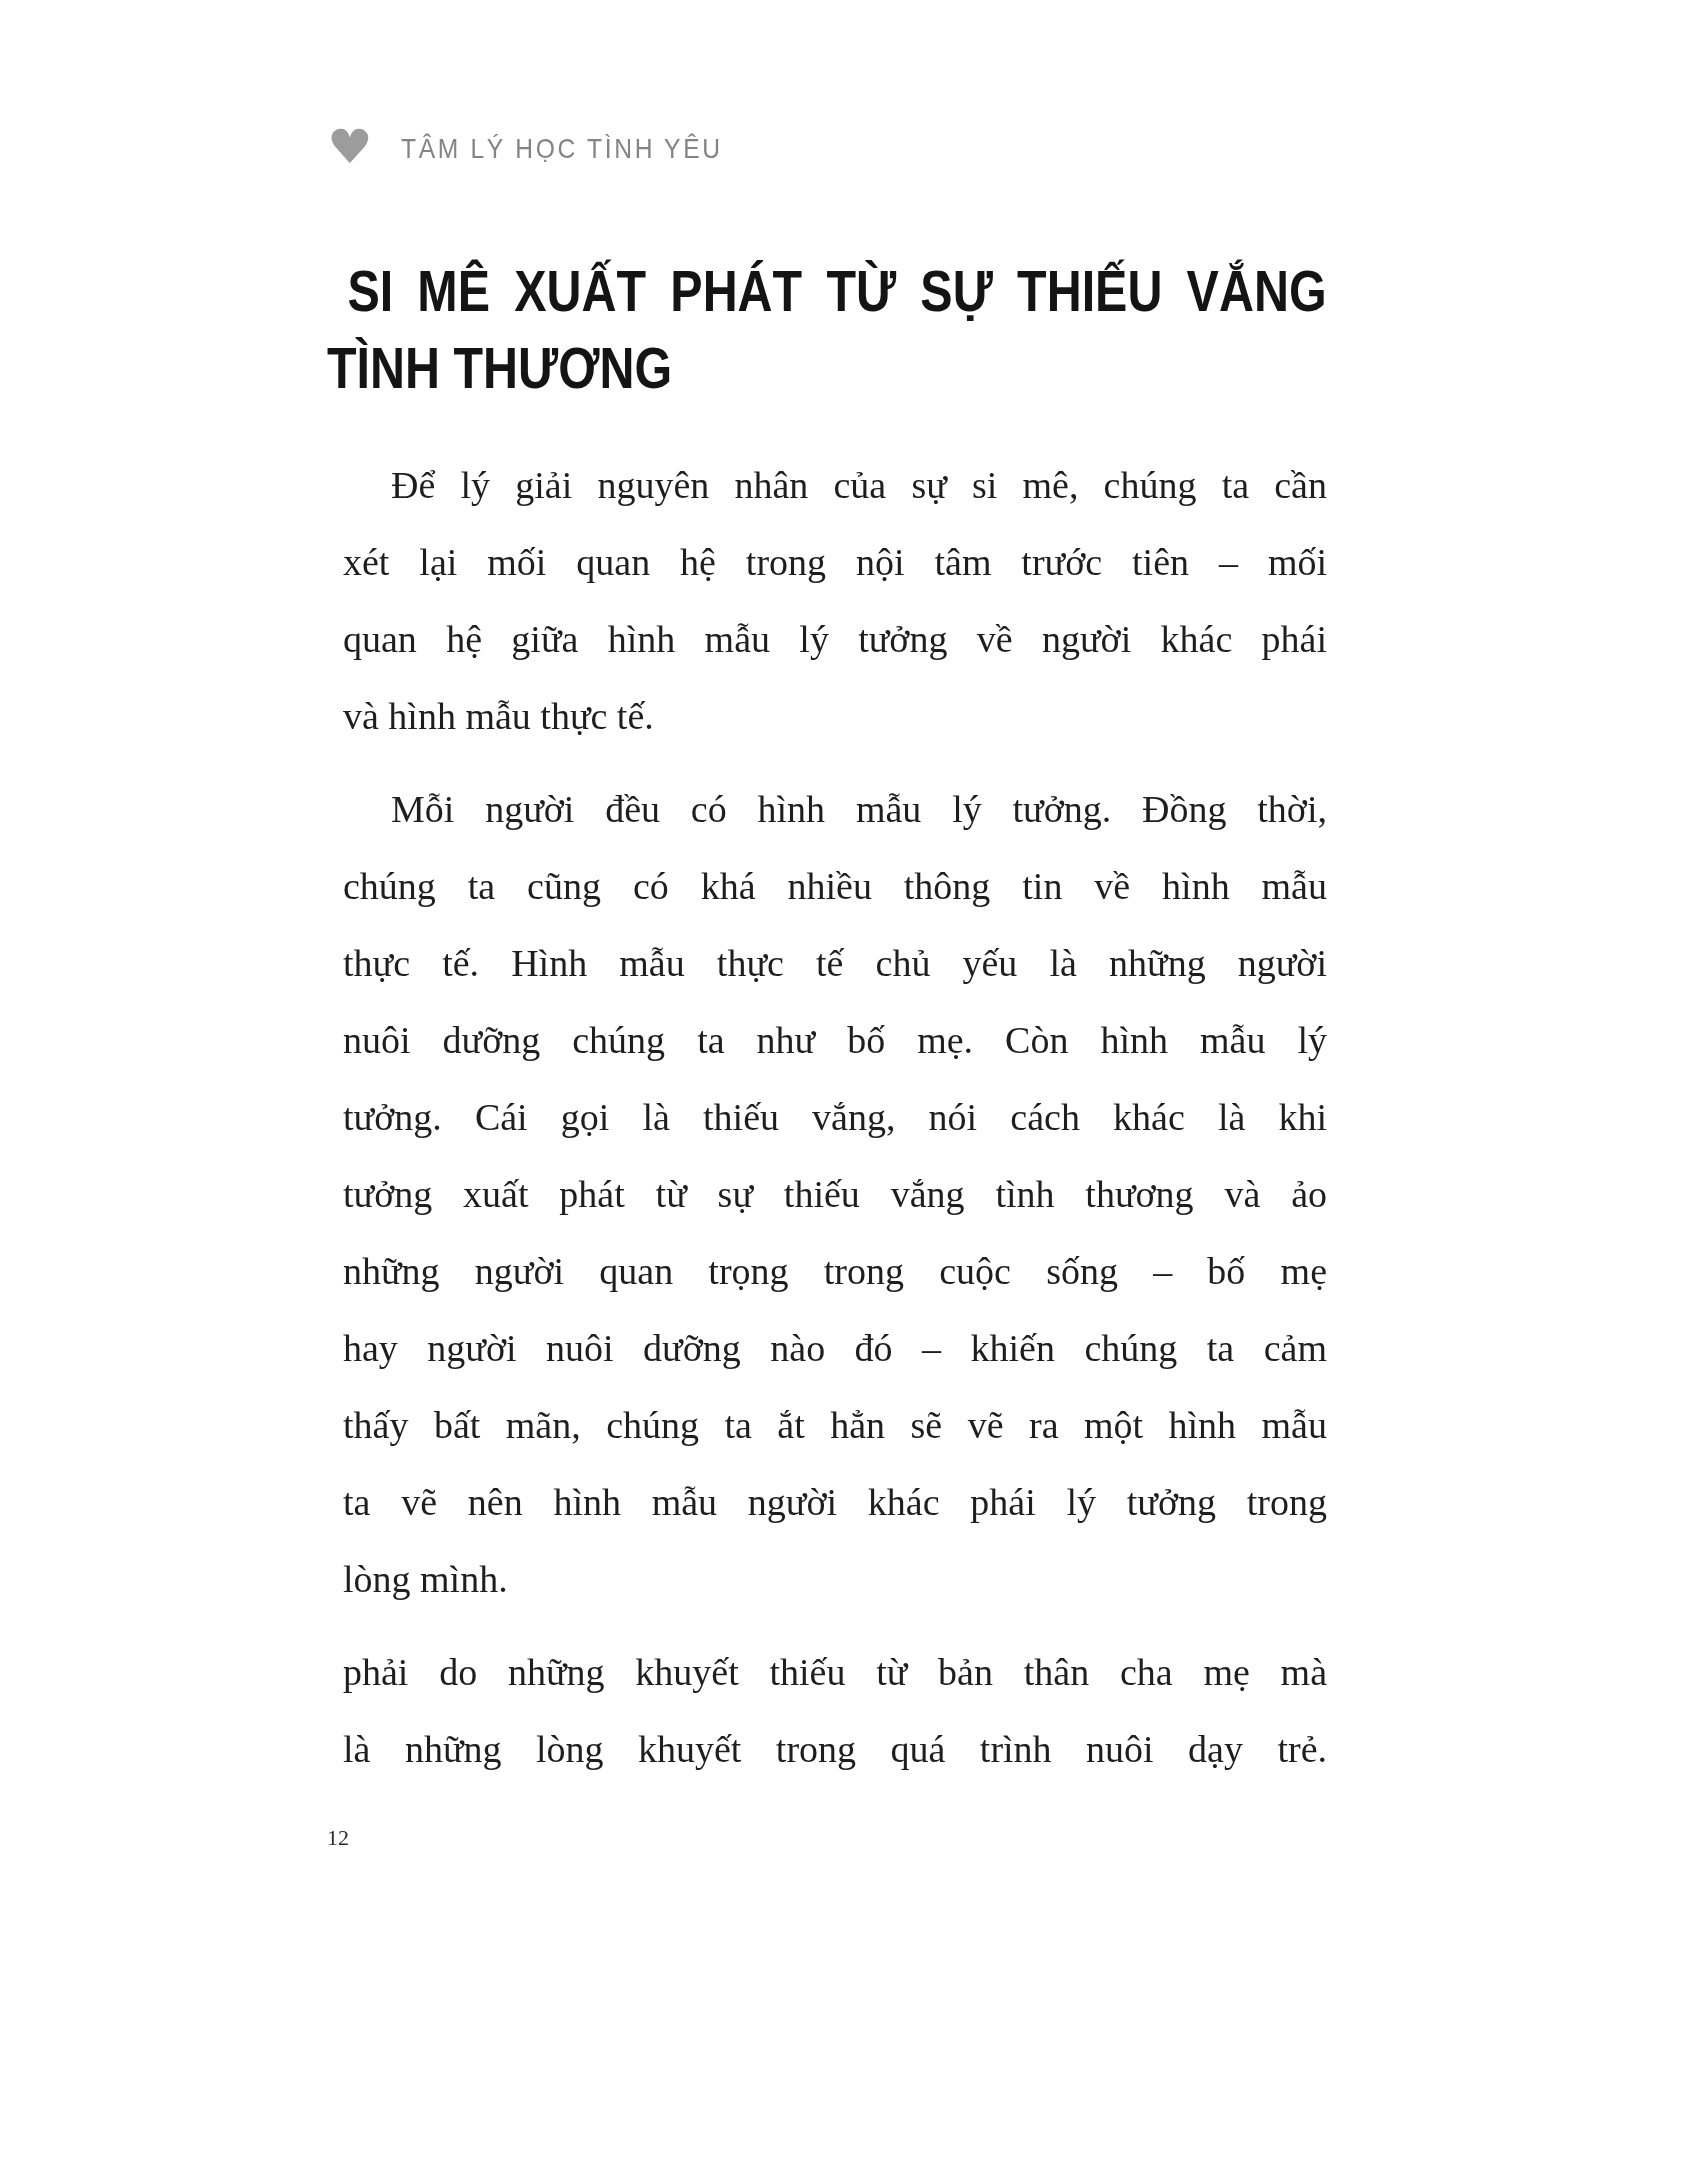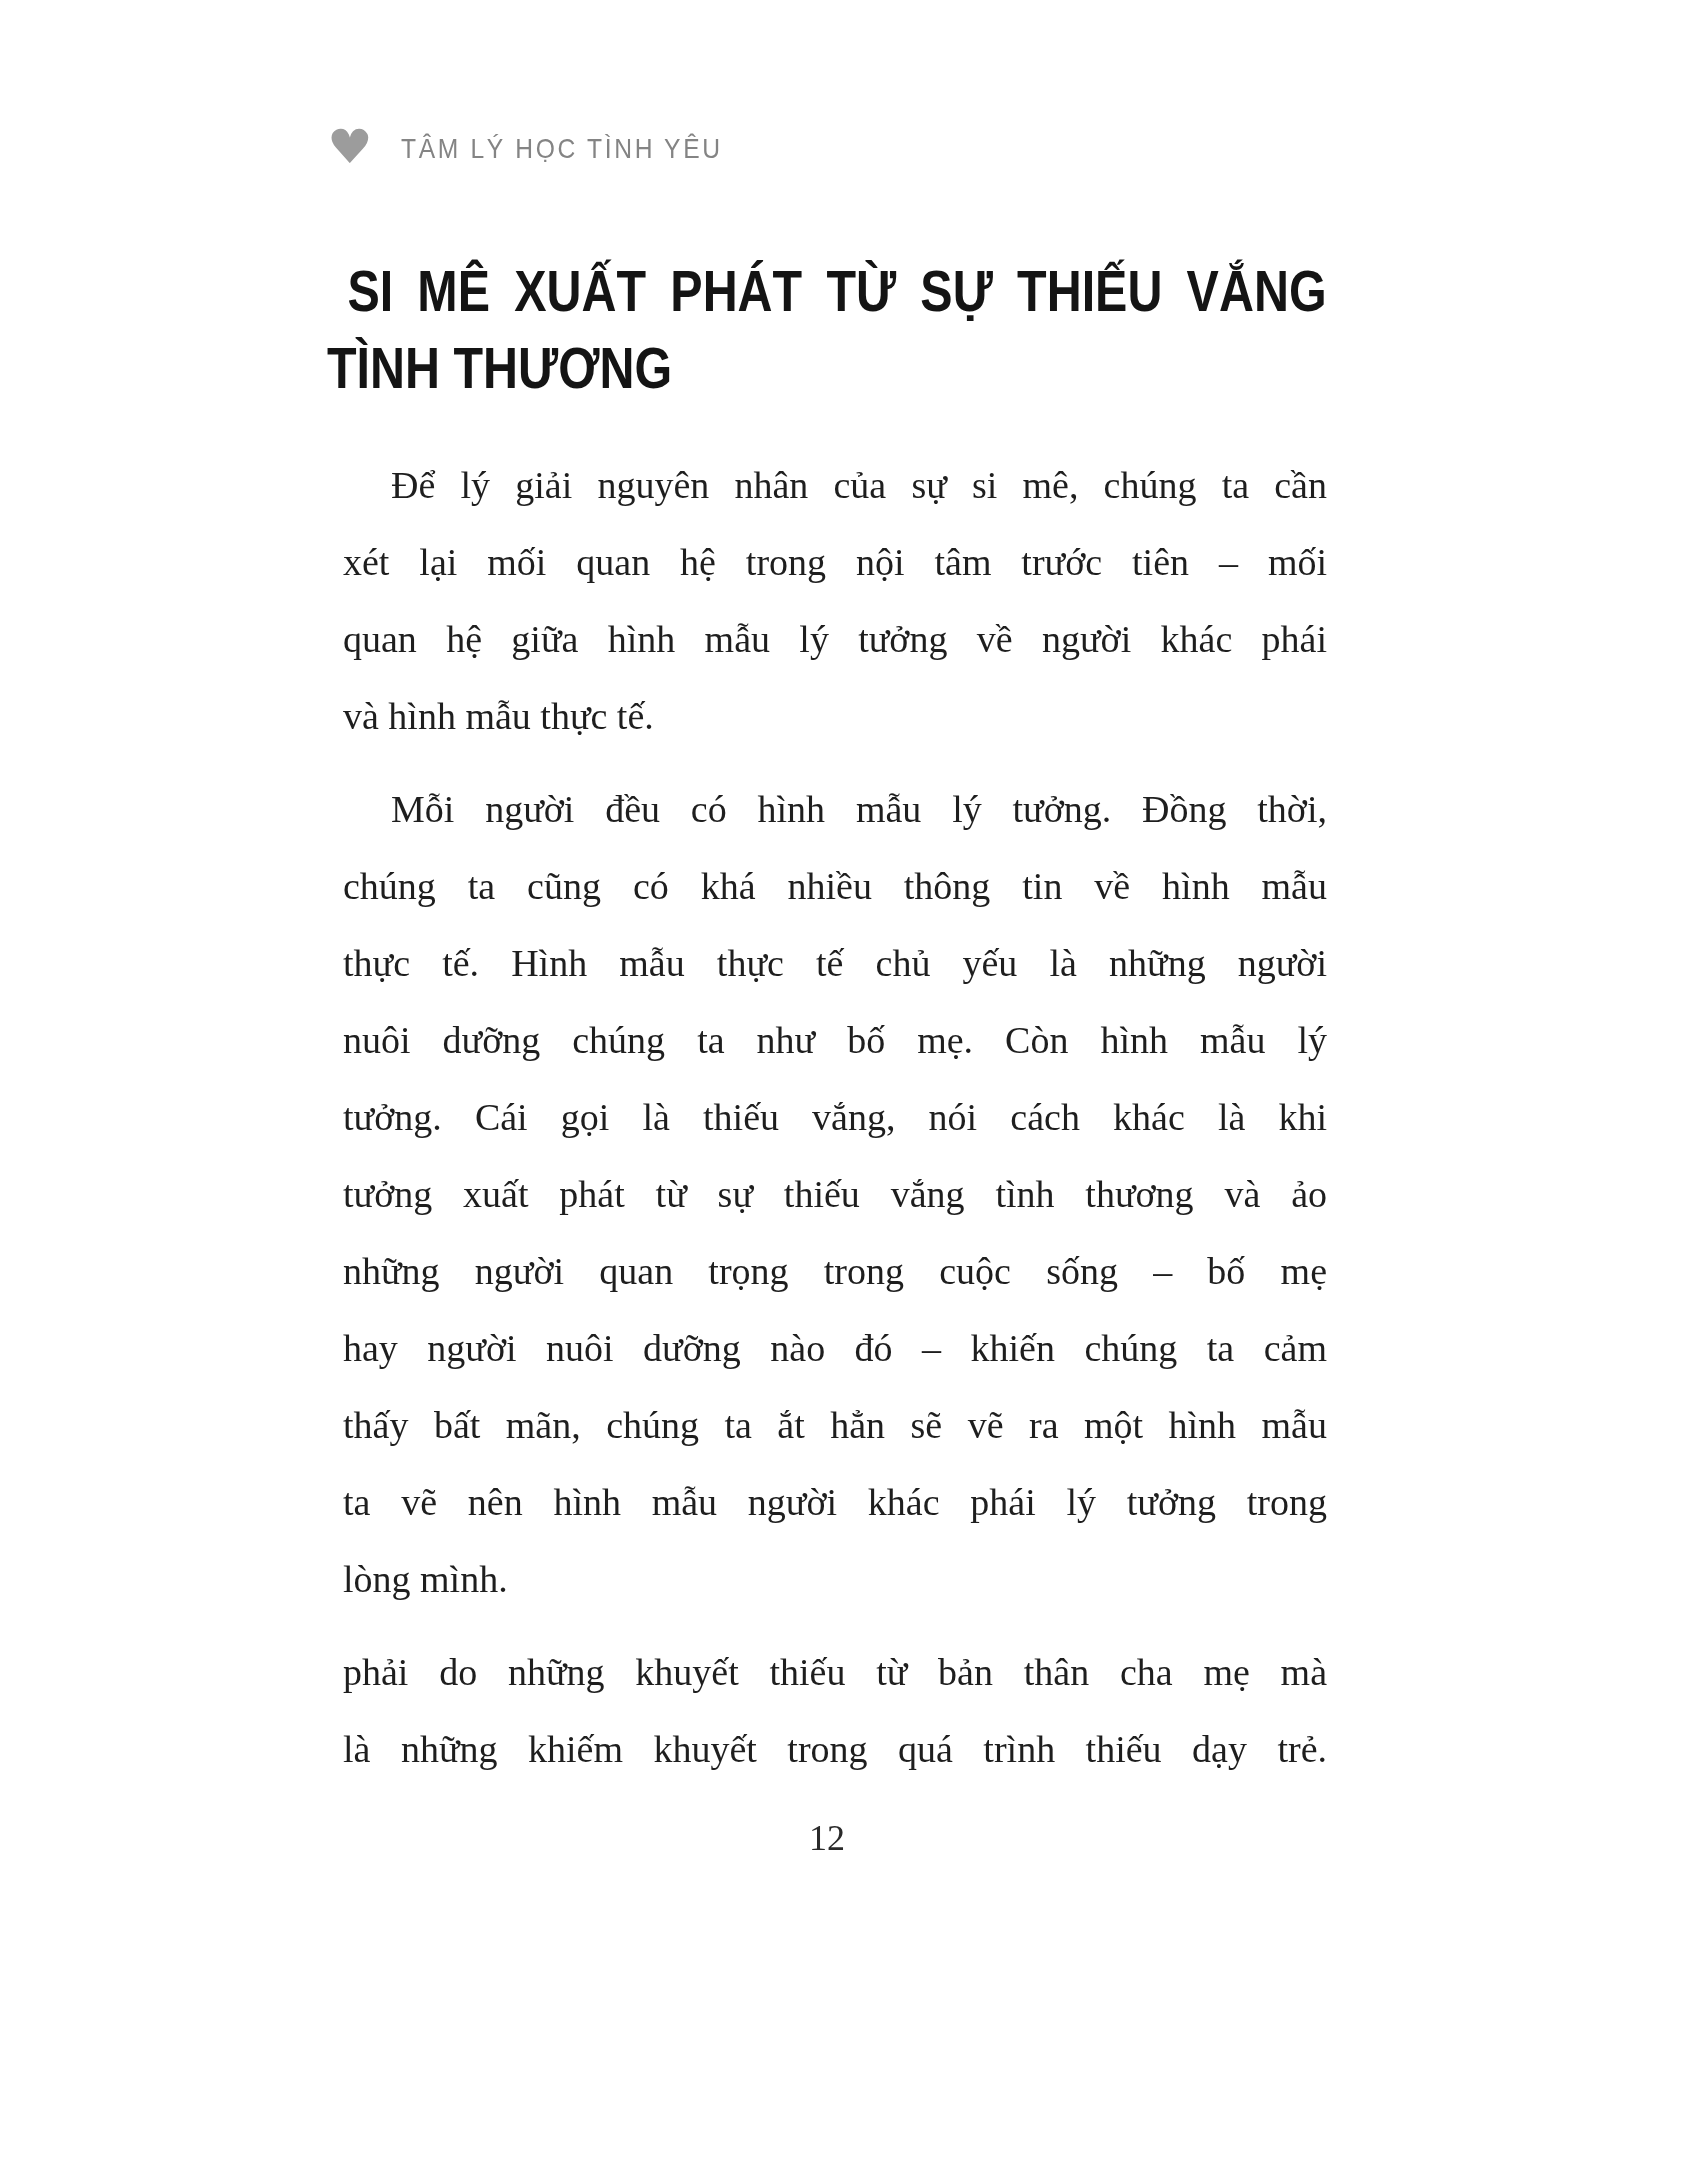--- a/index.html
+++ b/index.html
@@ -89,22 +89,22 @@
   }
   .para .line.last {
     text-align-last: left;
   }
   .para .line.last.fulljust {
     text-align-last: justify;
   }
   
   .page-number {
     margin-top: 30px;
-    text-align: center;
-    font-size: 36px;
+    text-align: left;
+    font-size: 22px;
     color: #2a2a2a;
     line-height: 40px;
   }
 </style>
 </head>
 <body>
 
 <div class="page">
   <div class="content">
 
@@ -133,21 +133,21 @@
           <div class="line">tưởng. Cái gọi là thiếu vắng, nói cách khác là khi</div>
           <div class="line">tưởng xuất phát từ sự thiếu vắng tình thương và ảo</div>
           <div class="line">những người quan trọng trong cuộc sống – bố mẹ</div>
           <div class="line">hay người nuôi dưỡng nào đó – khiến chúng ta cảm</div>
           <div class="line">thấy bất mãn, chúng ta ắt hẳn sẽ vẽ ra một hình mẫu</div>
           <div class="line">ta vẽ nên hình mẫu người khác phái lý tưởng trong</div>
           <div class="line last">lòng mình.</div>
         </div>
         <div class="para">
           <div class="line">phải do những khuyết thiếu từ bản thân cha mẹ mà</div>
-          <div class="line last fulljust">là những khiếm khuyết trong quá trình thiếu dạy trẻ.</div>
+          <div class="line last fulljust">là những lòng khuyết trong quá trình nuôi dạy trẻ.</div>
         </div>
       </div>
 
     <div class="page-number">12</div>
 
   </div>
 </div>
 
 
 </body></html>

